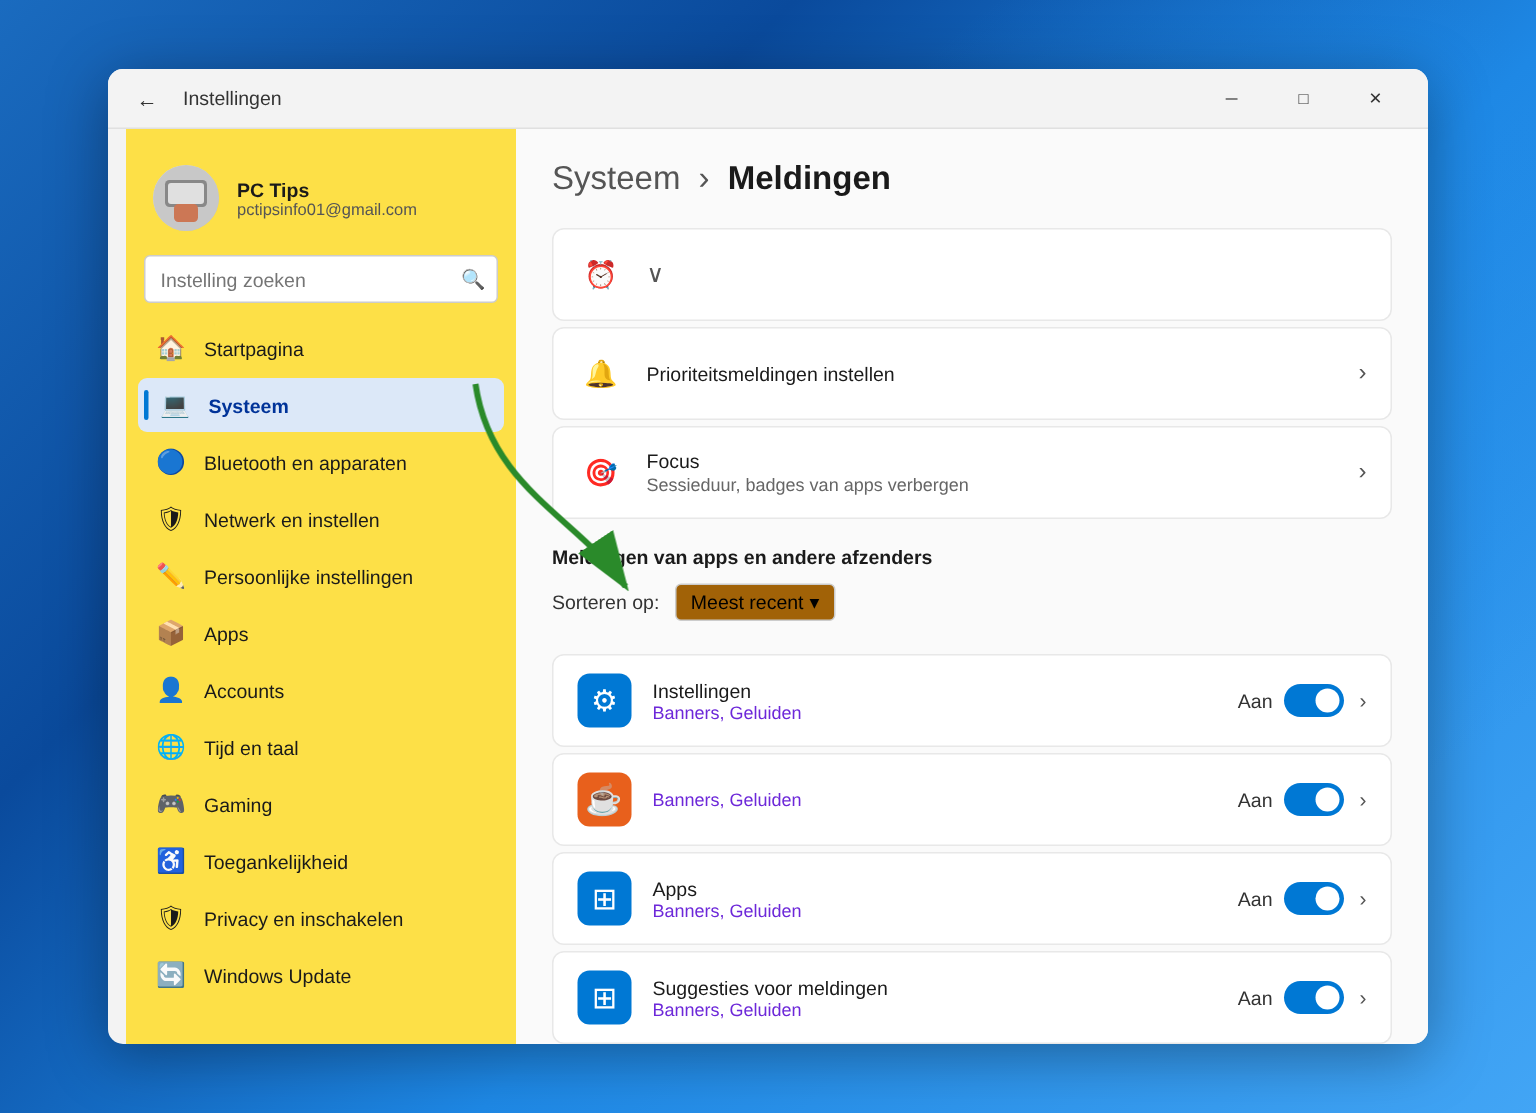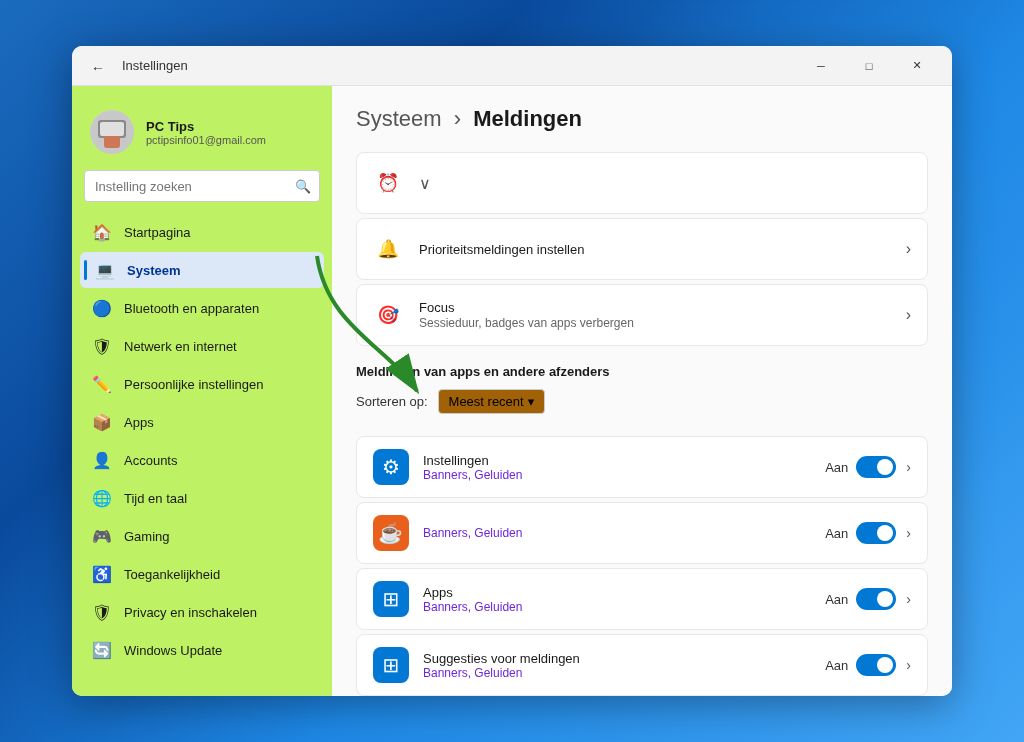--- a/index.html
+++ b/index.html
@@ -96,24 +96,25 @@
     
     .main-content {
       display: flex;
       flex: 1;
       overflow: hidden;
     }
 
     
     .sidebar {
       width: 260px;
-      background: #bef264;
+      background: #fde047;
       flex-shrink: 0;
       overflow-y: auto;
       padding: 16px 8px;
+      margin-left: 12px;
     }
 
     
     .user-profile {
       display: flex;
       align-items: center;
       gap: 12px;
       padding: 8px 10px 16px 10px;
     }
     .avatar {
@@ -383,21 +384,21 @@
             <div class="nav-indicator"></div>
             <span class="nav-icon">💻</span>
             <span>Systeem</span>
           </div>
           <div class="nav-item">
             <span class="nav-icon">🔵</span>
             <span>Bluetooth en apparaten</span>
           </div>
           <div class="nav-item">
             <span class="nav-icon">🛡</span>
-            <span>Netwerk en internet</span>
+            <span>Netwerk en instellen</span>
           </div>
           <div class="nav-item">
             <span class="nav-icon">✏️</span>
             <span>Persoonlijke instellingen</span>
           </div>
           <div class="nav-item">
             <span class="nav-icon">📦</span>
             <span>Apps</span>
           </div>
           <div class="nav-item">

